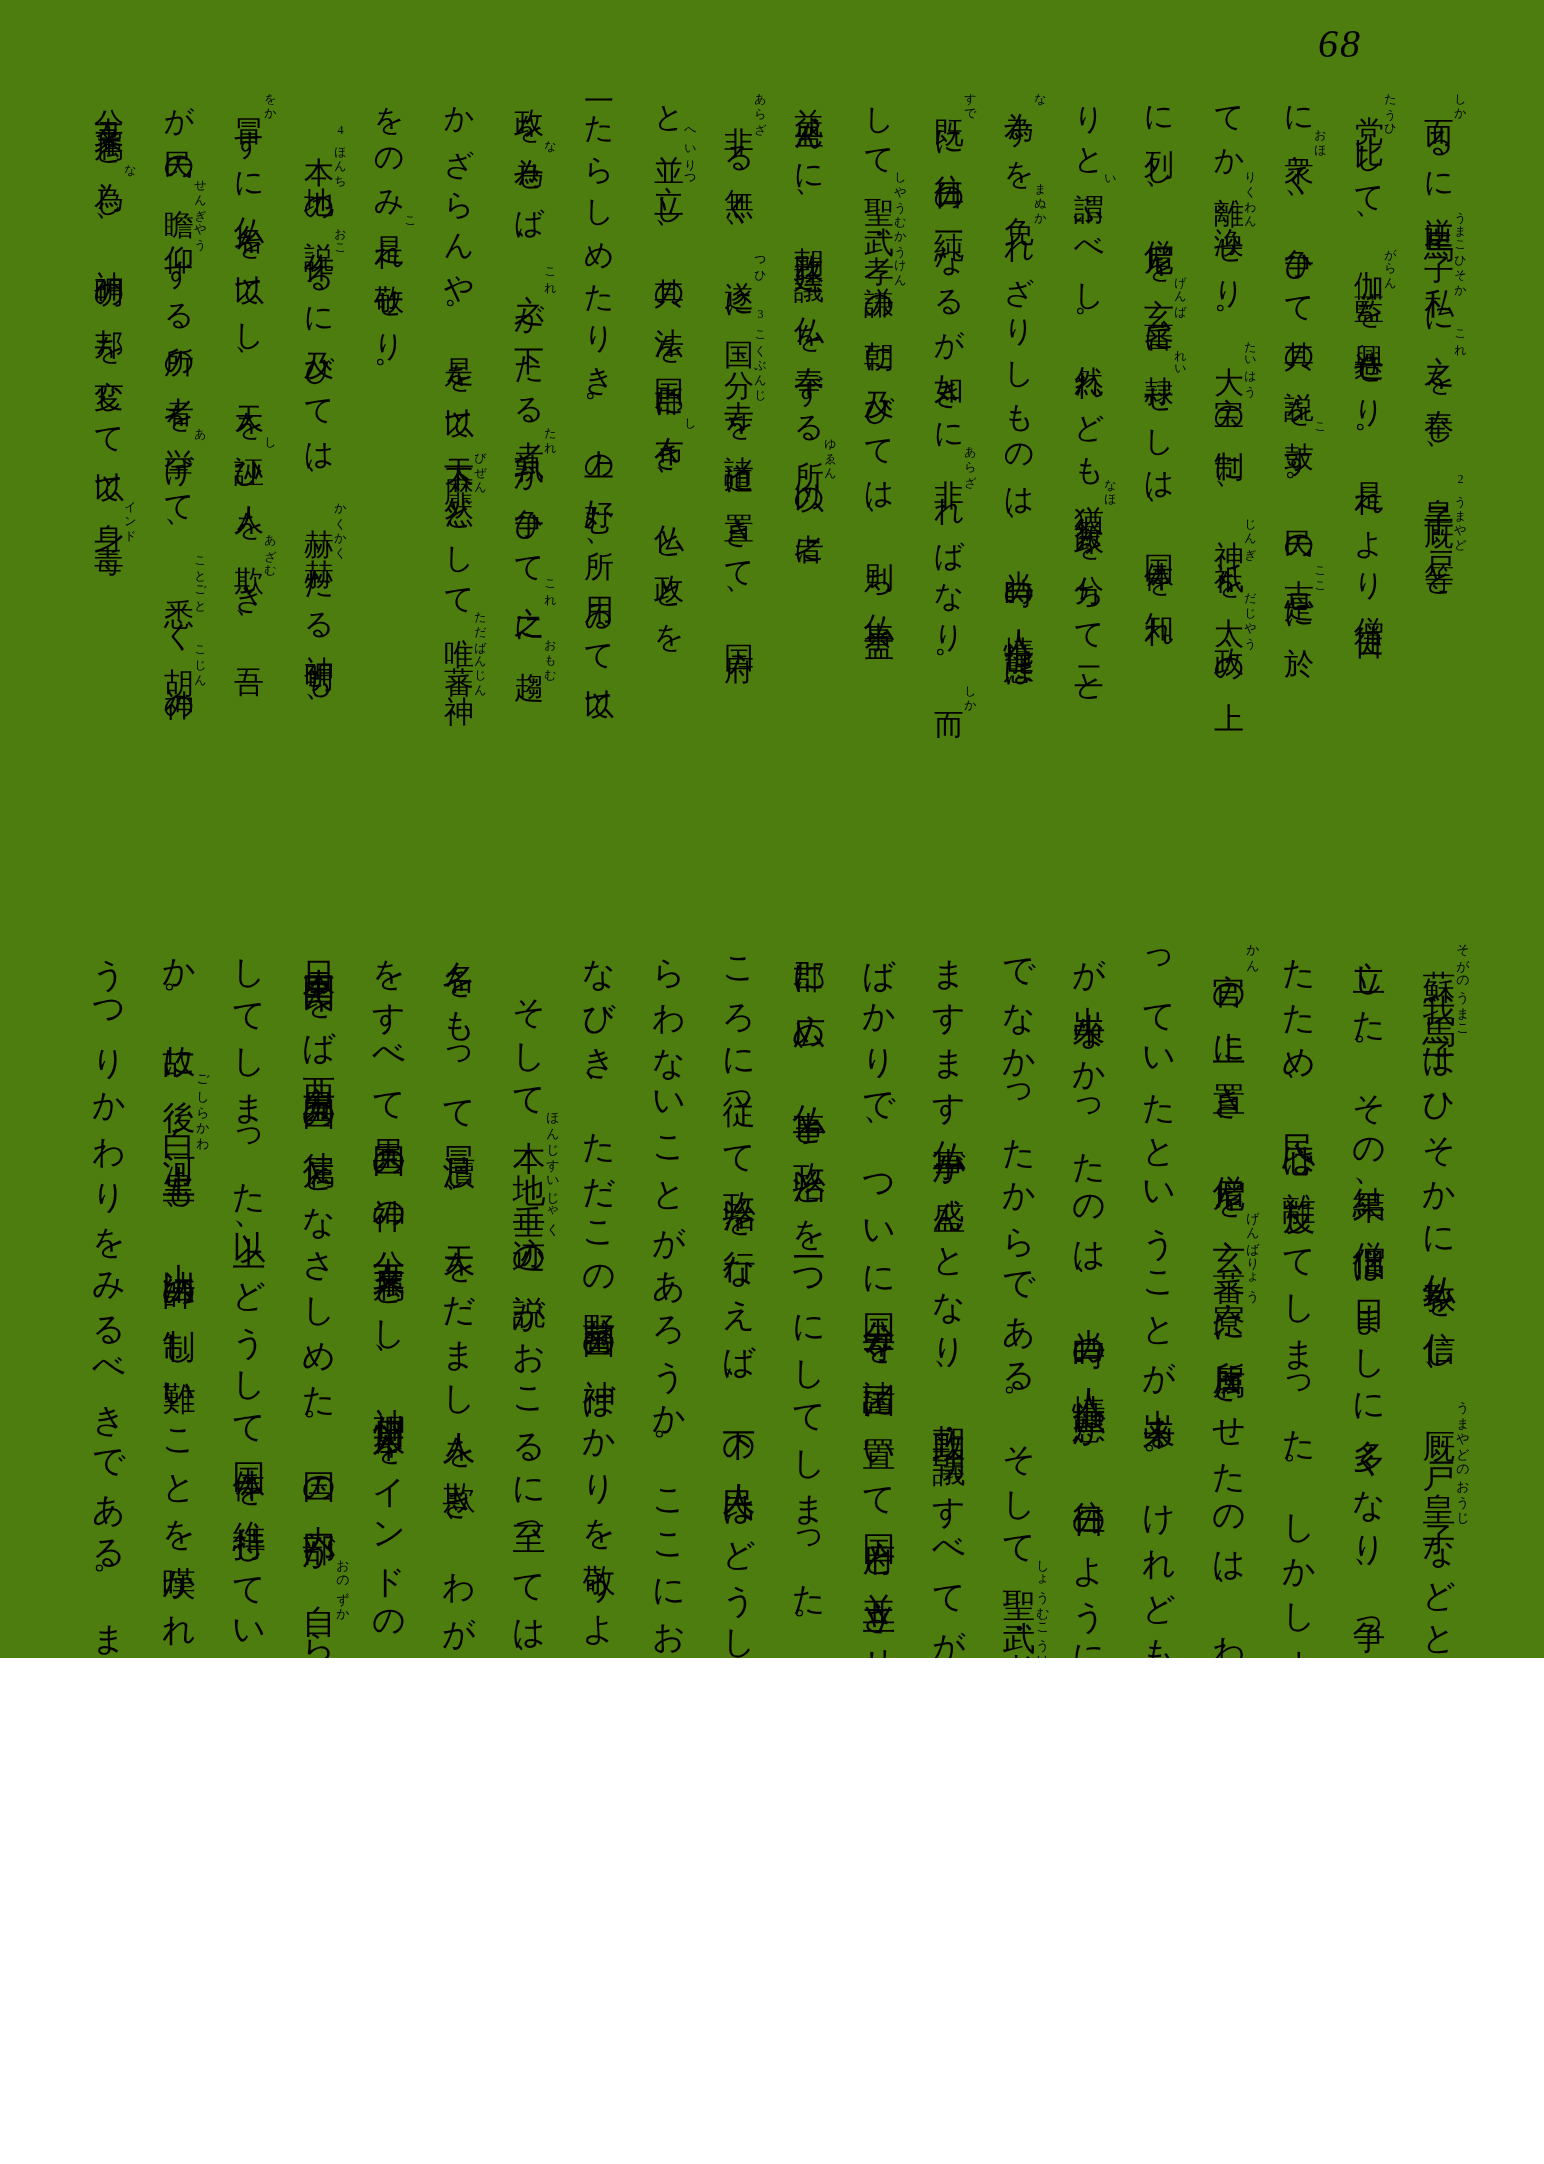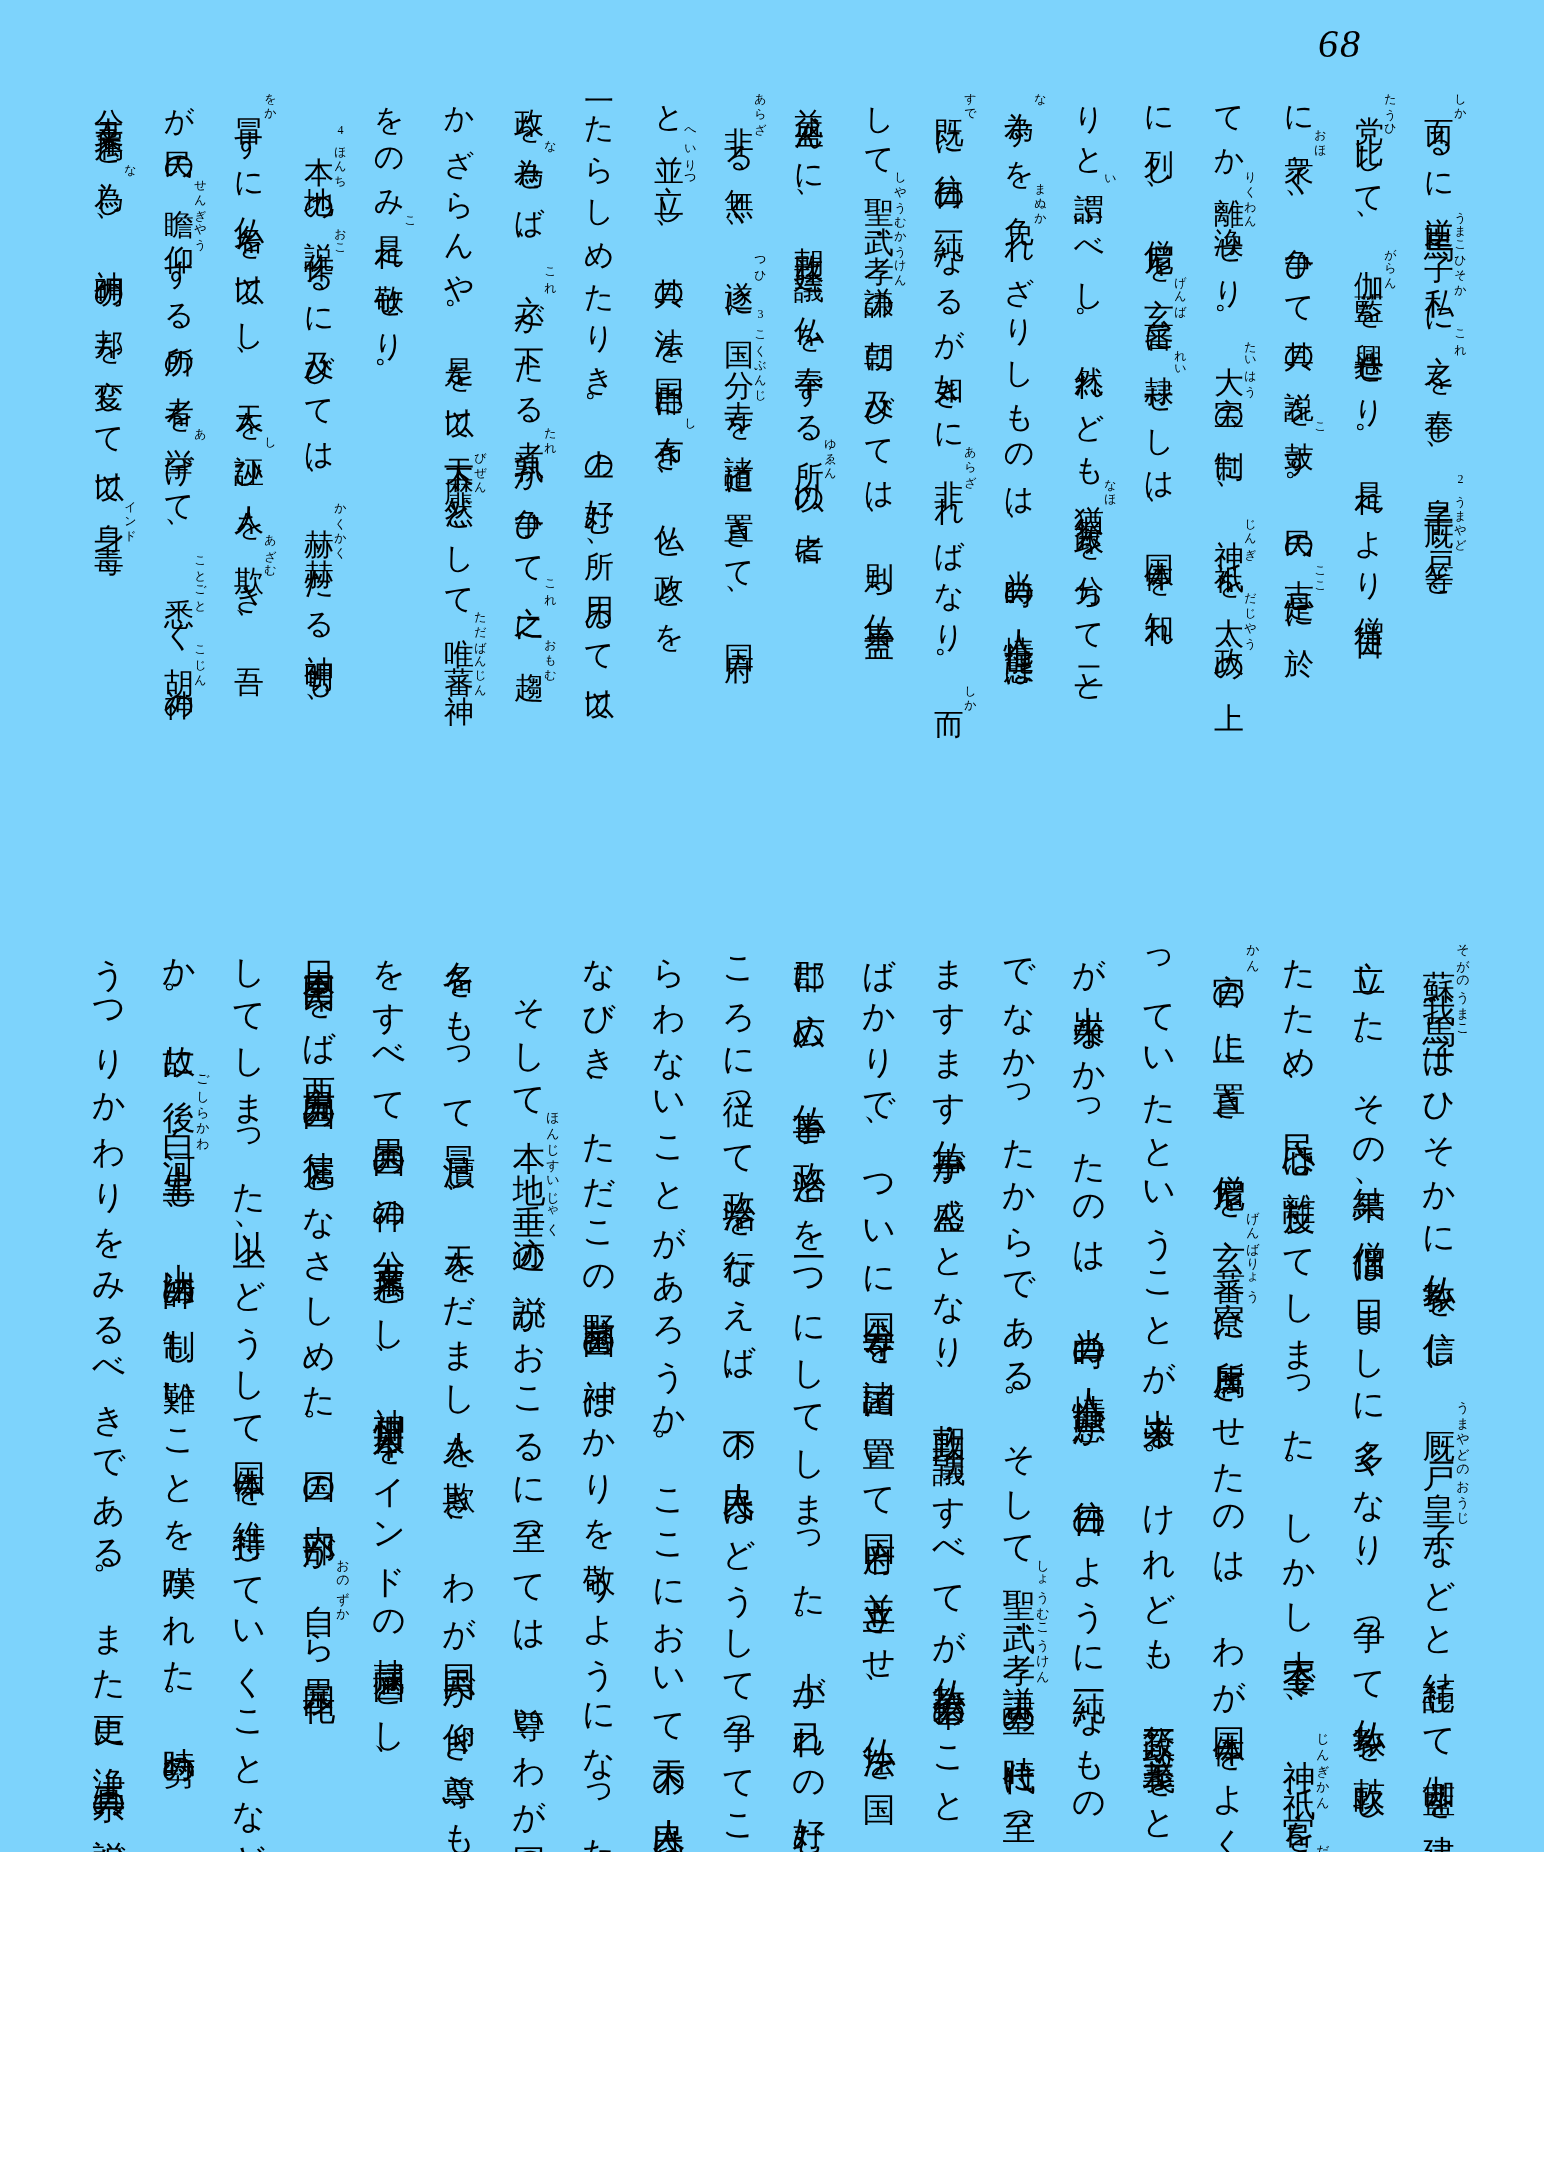--- a/index.html
+++ b/index.html
@@ -1,21 +1,21 @@
 <!DOCTYPE html>
 <html lang="ja"><head>
 <meta charset="utf-8">
 <style>
   html,body{margin:0;padding:0;}
   body{
     width:1544px;height:2164px;background:#ffffff;color:#000;
     font-family:"Liberation Serif","DejaVu Serif",serif;
   }
   .page{
-    position:relative;width:1544px;height:1852px;background:#7dd3fc;overflow:hidden;
+    position:relative;width:1544px;height:1658px;background:#4d7c0f;overflow:hidden;
   }
   .page-num{
     position:absolute;left:1318px;top:20px;
     font-size:40px;font-style:italic;letter-spacing:2px;
     font-family:"Liberation Serif","DejaVu Serif",serif;
   }
   .vtext{
     position:absolute;right:70px;width:1404px;
     writing-mode:vertical-rl;-webkit-writing-mode:vertical-rl;
     overflow:visible;

